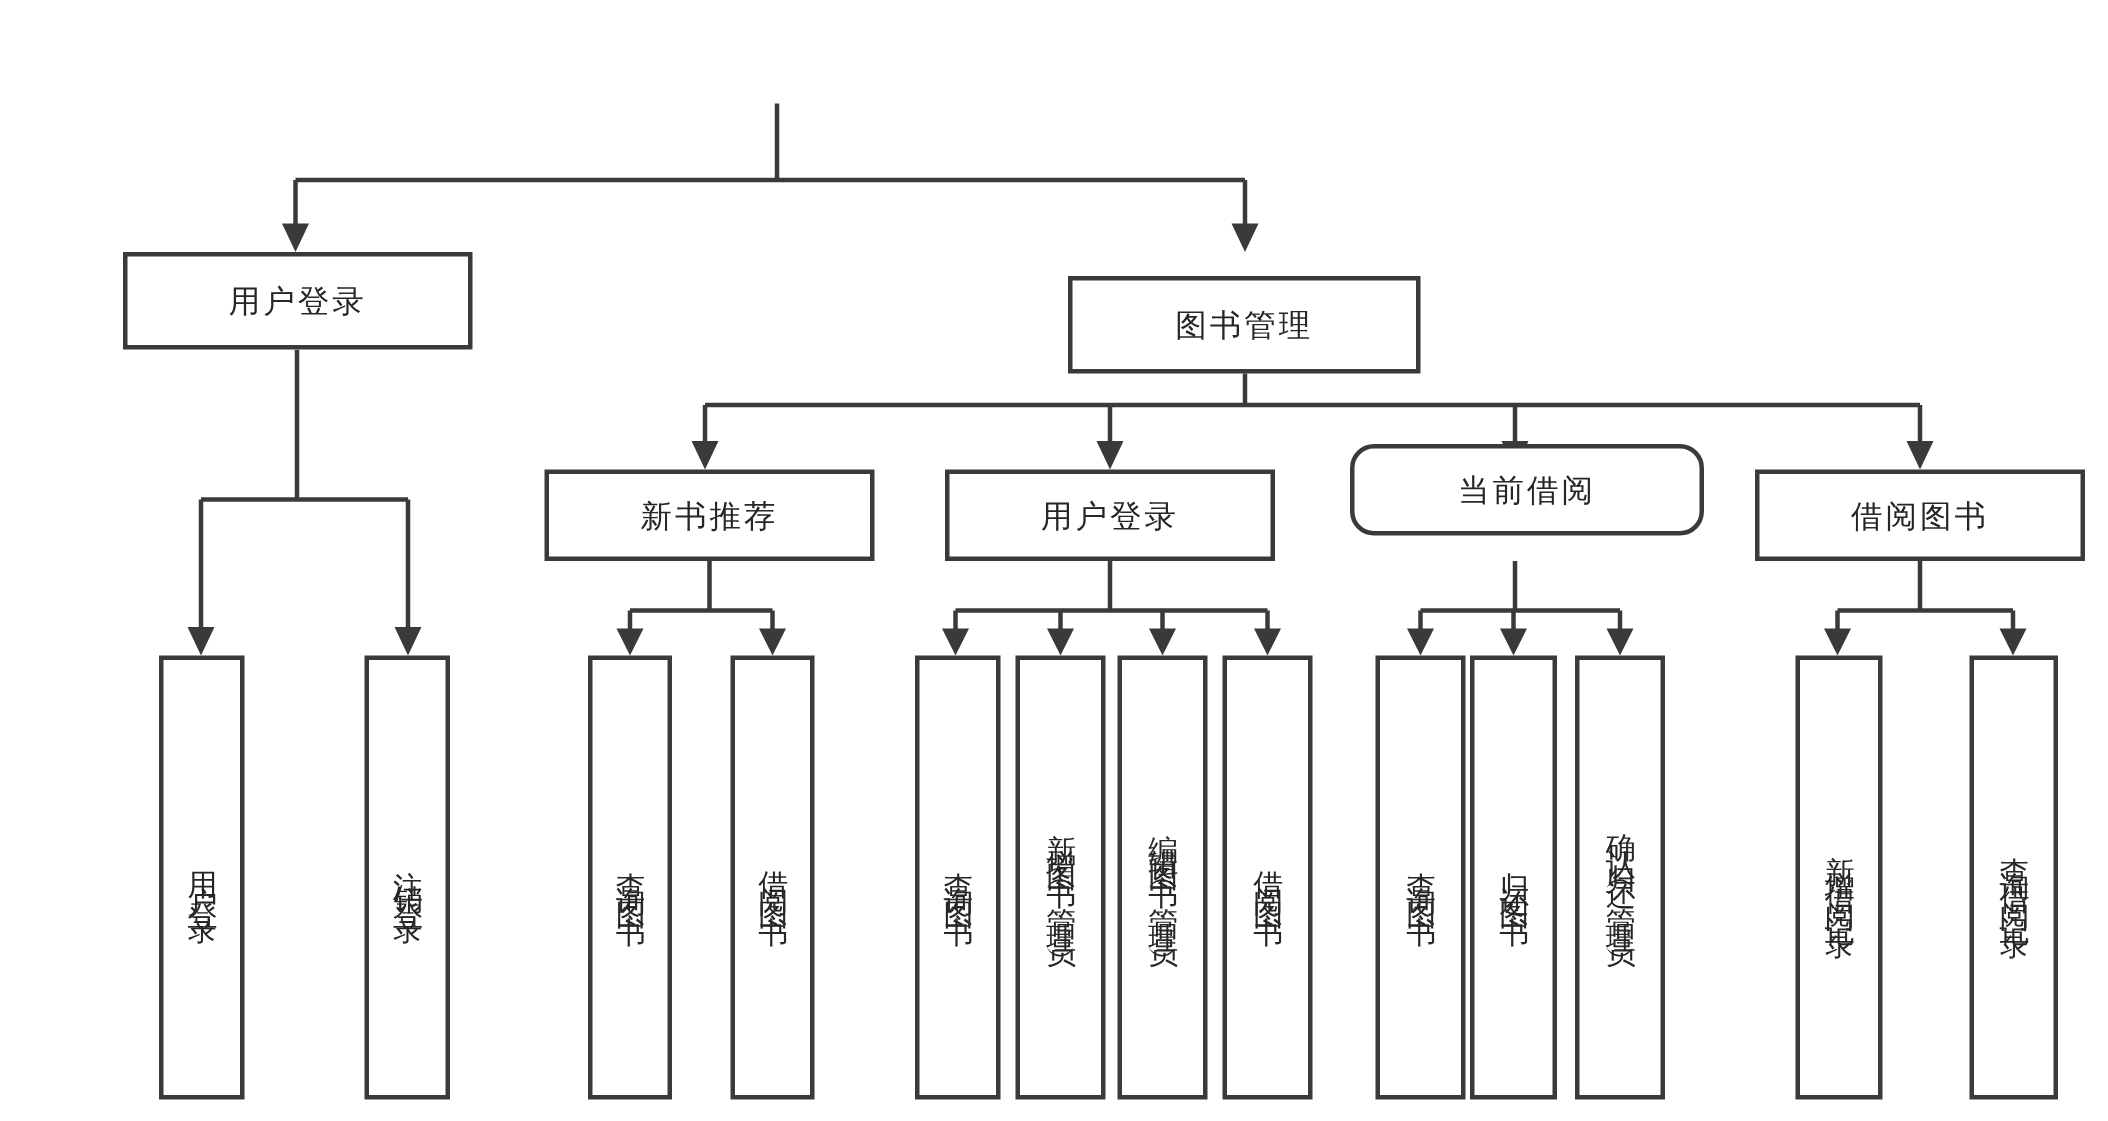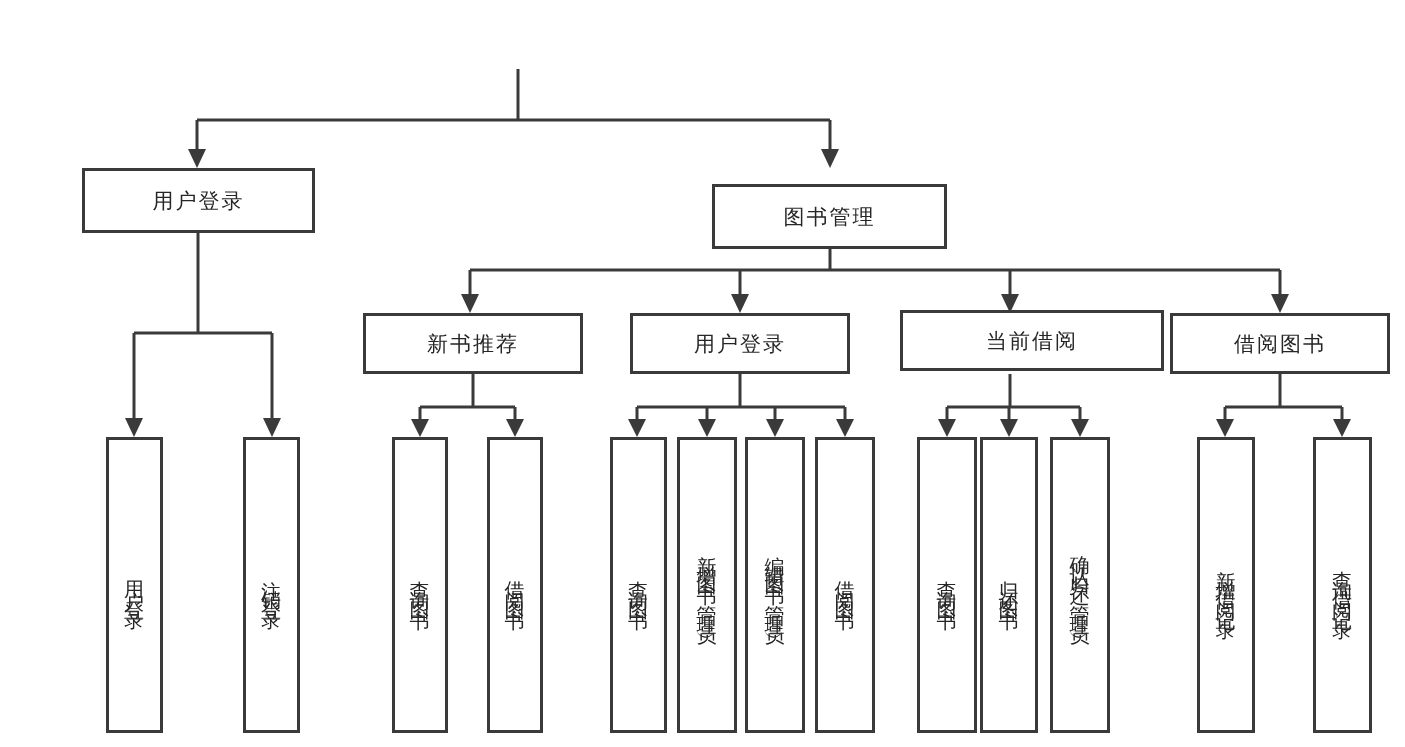--- a/index.html
+++ b/index.html
@@ -150,21 +150,21 @@
     </div>
 
   <div class="box hbox" style="left:363px; top:313px; width:220px; height:61px;">
       <span>新书推荐</span>
     </div>
 
   <div class="box hbox" style="left:630px; top:313px; width:220px; height:61px;">
       <span>用户登录</span>
     </div>
 
-  <div class="box hbox" style="left:900px; top:310px; width:264px; height:61px;">
+  <div class="box hbox" style="left:900px; top:296px; width:236px; height:61px;border-radius:16px;">
       <span>当前借阅</span>
     </div>
 
   <div class="box hbox" style="left:1170px; top:313px; width:220px; height:61px;">
       <span>借阅图书</span>
     </div>
 
   <div class="box vbox" style="left:106px; top:437px; width:57px; height:296px;">
       <span>用户登录</span>
     </div>

